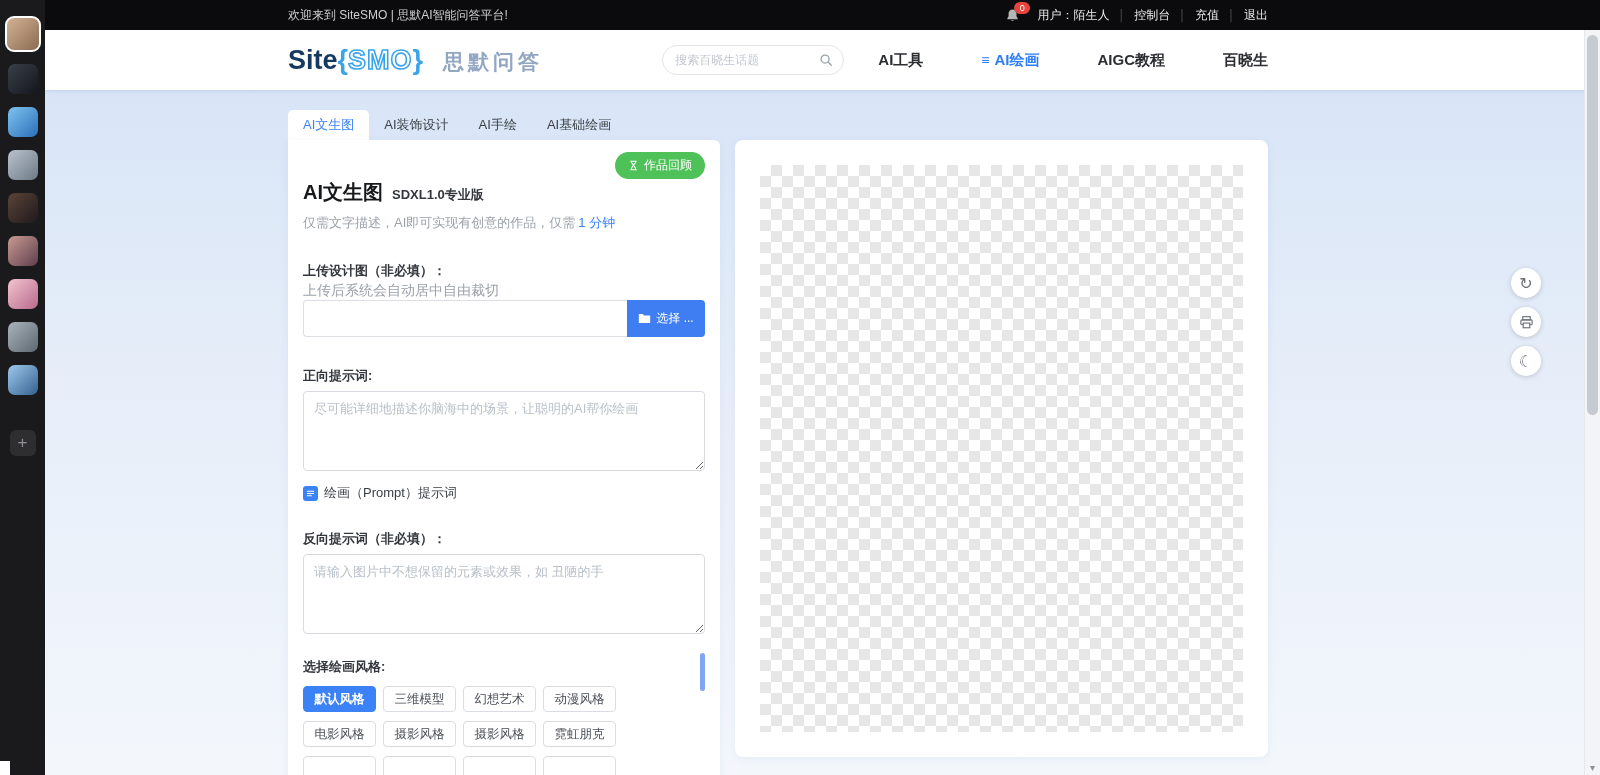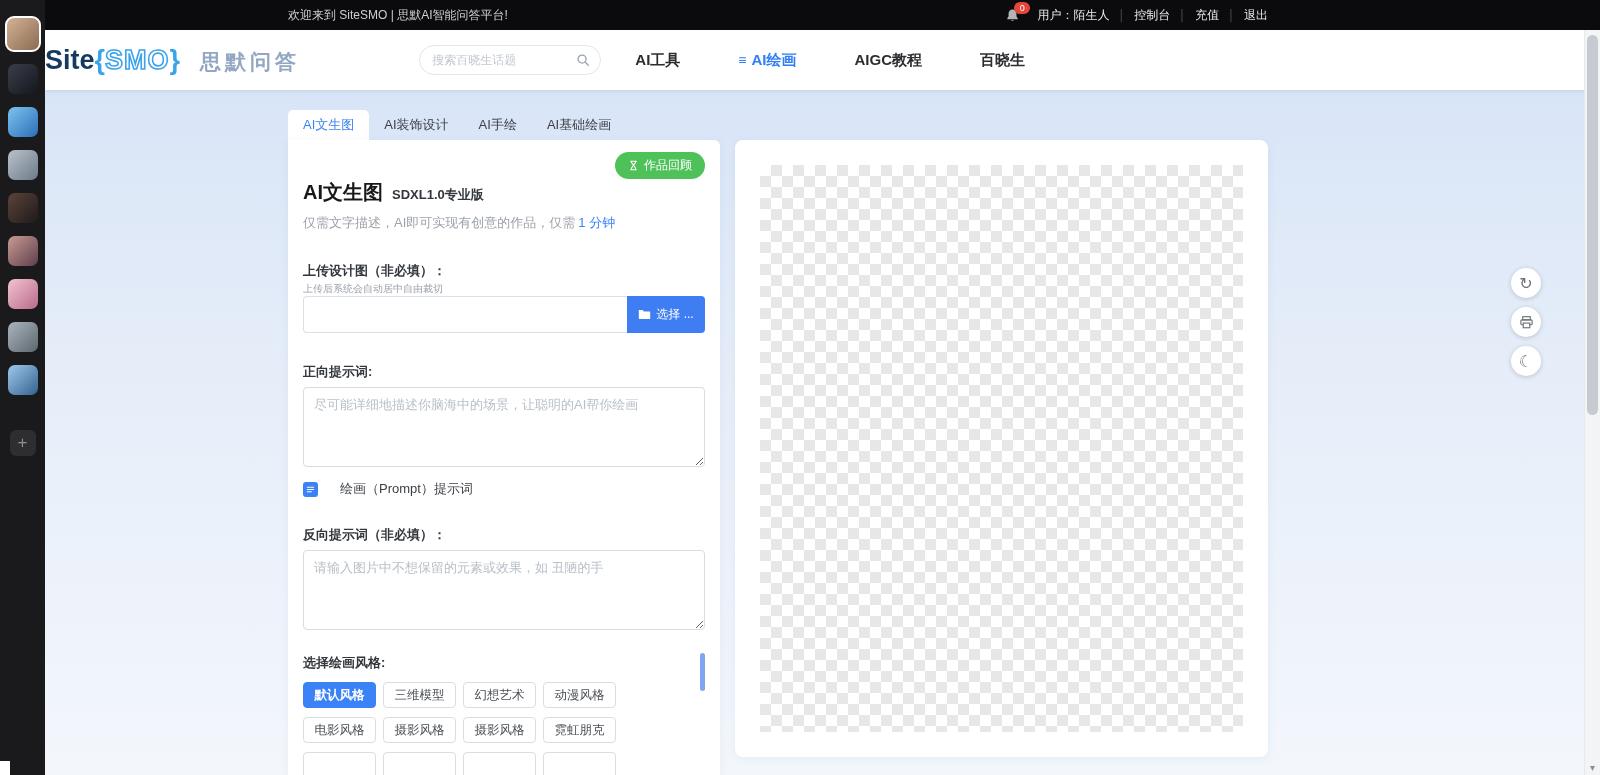--- a/index.html
+++ b/index.html
@@ -29,21 +29,21 @@
   .topbar-right{display:flex;align-items:center;gap:9px;color:#e9e9e9;font-size:12px;}
   .bell-wrap{position:relative;margin-right:8px;cursor:pointer;display:flex;align-items:center;}
   .badge{position:absolute;top:-6px;left:9px;background:#e5453d;color:#fff;font-size:9px;line-height:12px;
     min-width:12px;padding:0 2px;border-radius:7px;text-align:center;}
   .tb-link{cursor:pointer;}
   .tb-div{color:#55575b;font-size:11px;}
 
   
   .header{position:absolute;left:45px;right:0;top:30px;height:60px;background:#fff;z-index:3;
     box-shadow:0 1px 4px rgba(20,40,80,.10);}
-  .header-inner{width:980px;height:100%;display:flex;align-items:center;}
+  .header-inner{margin-left:243px;width:980px;height:100%;display:flex;align-items:center;}
   .logo{display:flex;align-items:baseline;cursor:pointer;}
   .logo-site{font-size:27px;font-weight:800;color:#16395f;}
   .logo-brace{font-size:27px;font-weight:800;color:#3ba3ea;}
   .logo-smo{font-size:27px;font-weight:800;color:#fff;-webkit-text-stroke:1.6px #3ba3ea;letter-spacing:1px;}
   .logo-cn{font-size:21px;font-weight:600;color:#93a7c3;margin-left:20px;letter-spacing:4px;}
   .searchbox{margin-left:auto;width:160px;height:28px;border:1px solid #e2e5ea;border-radius:15px;
     display:flex;align-items:center;padding:0 10px;gap:6px;background:#fff;}
   .searchbox input{border:0;outline:0;flex:1;min-width:0;font-size:12px;color:#333;background:transparent;}
   .searchbox input::placeholder{color:#c2c7cf;}
   .nav{display:flex;align-items:center;gap:58px;margin-left:34px;font-size:15px;font-weight:700;color:#2b2d31;}
@@ -72,31 +72,31 @@
   .review-row{display:flex;justify-content:flex-end;}
   .review-btn{display:flex;align-items:center;gap:5px;background:#4ec258;color:#fff;border:0;
     font-size:12px;padding:5px 13px;border-radius:14px;cursor:pointer;}
   .title-row{display:flex;align-items:baseline;gap:9px;margin-top:0;}
   .form-title{font-size:20px;font-weight:800;color:#17181a;margin:0;}
   .version{font-size:13px;font-weight:700;color:#33373d;}
   .subtitle{font-size:13px;color:#9ba1a9;margin-top:8px;}
   .subtitle .hl{color:#3b82f6;margin-left:3px;}
   .section-label{font-size:13px;font-weight:700;color:#33373d;}
   .upload-label{margin-top:30px;}
-  .upload-hint{font-size:10px;color:#9ba1a9;margin-top:2px;}
+  .upload-hint{font-size:14px;color:#9ba1a9;margin-top:2px;}
   .file-row{display:flex;height:37px;}
   .file-input{flex:1;border:1px solid #dcdfe5;border-right:0;border-radius:4px 0 0 4px;outline:none;
     padding:0 8px;font-size:12px;color:#333;}
   .file-btn{width:78px;background:#3e7ef2;color:#fff;border:0;border-radius:0 4px 4px 0;font-size:12px;
     display:flex;align-items:center;justify-content:center;gap:5px;cursor:pointer;}
   .pos-label{margin-top:30px;}
   .form-card textarea{width:100%;box-sizing:border-box;height:80px;margin-top:6px;border:1px solid #d8dce2;
     border-radius:4px;padding:8px 10px;font-size:13px;color:#333;font-family:inherit;resize:both;}
   .form-card textarea::placeholder{color:#b9c0c9;}
-  .prompt-link{display:flex;align-items:center;gap:22px;margin-top:9px;font-size:13px;color:#3a3f45;cursor:pointer;}
+  .prompt-link{display:flex;align-items:center;gap:6px;margin-top:9px;font-size:13px;color:#3a3f45;cursor:pointer;}
   .prompt-icon{width:15px;height:15px;background:#3b82f6;border-radius:3px;display:flex;align-items:center;
     justify-content:center;flex:none;}
   .neg-label{margin-top:28px;}
   .style-label{margin-top:20px;}
   .styles{display:flex;flex-wrap:wrap;gap:9px 7px;margin-top:10px;width:330px;}
   .style-btn{width:73px;height:26px;box-sizing:border-box;border:1px solid #d9dde3;background:#fff;
     border-radius:4px;font-size:12.5px;color:#4a4f56;display:flex;align-items:center;justify-content:center;
     cursor:pointer;white-space:nowrap;}
   .style-btn.active{background:#3b82f6;border-color:#3b82f6;color:#fff;font-weight:600;}
   .inner-scroll-thumb{position:absolute;right:15px;top:513px;width:5px;height:38px;background:#7fa6f0;

